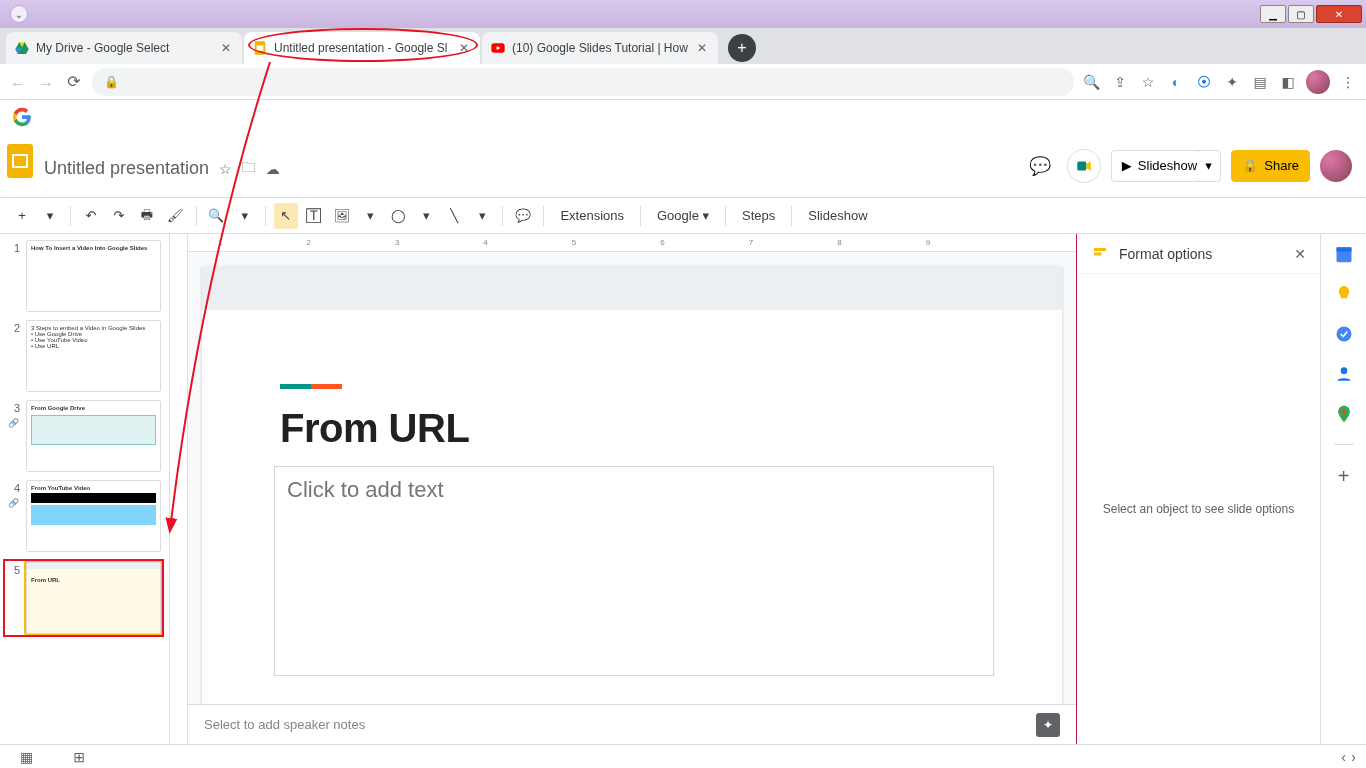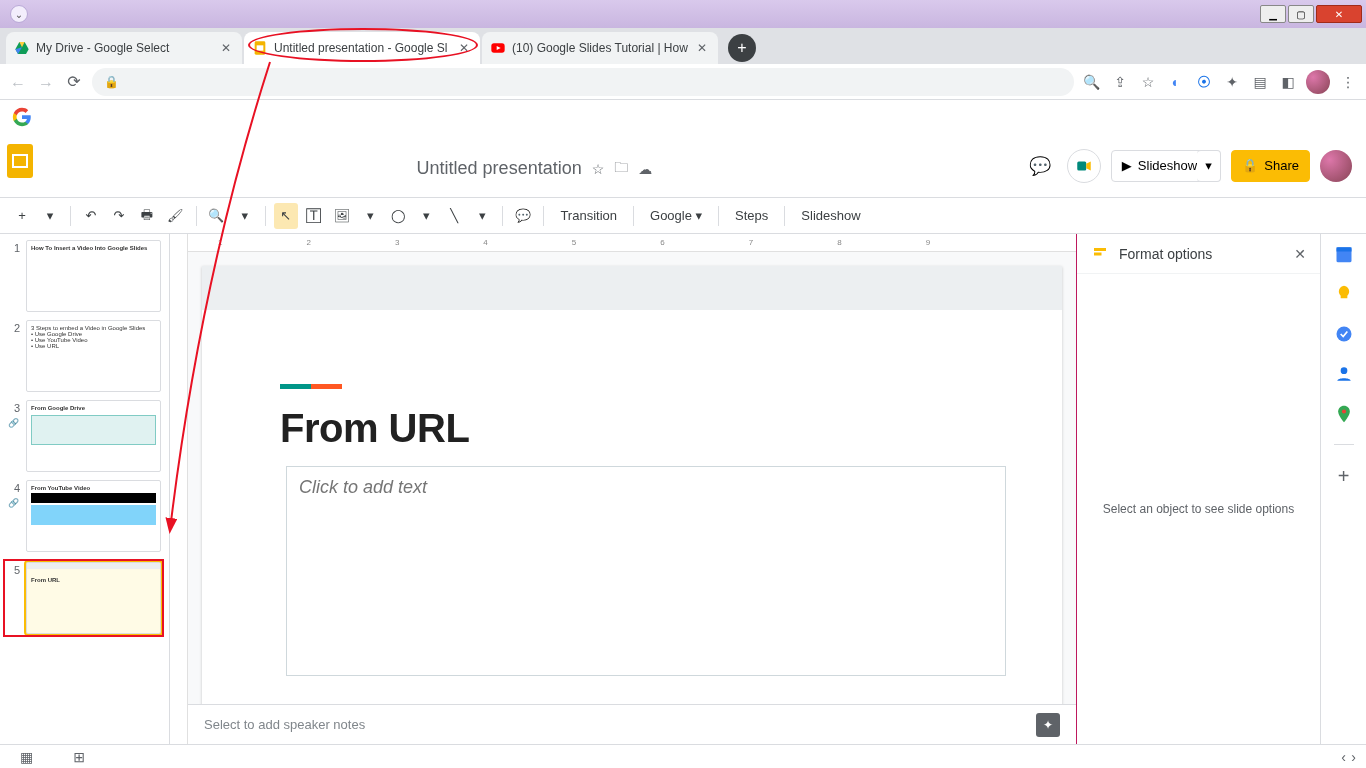--- a/index.html
+++ b/index.html
@@ -33,21 +33,21 @@
 
   
   .sub-bar { height:34px; background:#fff; display:flex; align-items:center; padding:0 12px; border-bottom:1px solid #fff;}
   .g-logo { width:20px;height:20px; }
 
   
   .app-header { height:64px; background:#fff; display:flex; border-bottom:1px solid #dadce0;}
   .app-logo { width:40px; display:flex; align-items:flex-start; justify-content:center; padding-top:10px;}
   .slides-icon { width:26px;height:34px; background:#f4b400; border-radius:3px; position:relative;}
   .slides-icon::after{content:"";position:absolute;left:5px;right:5px;top:10px;bottom:10px;border:2px solid #fff;}
-  .header-main { flex:1; display:flex; flex-direction:row; justify-content:center; padding-top:6px;}
+  .header-main { flex:1; display:flex; flex-direction:column; justify-content:center; padding-top:6px;}
   .title-row { display:flex; align-items:center; gap:10px; padding-left:4px;}
   .doc-title { font-size:18px; color:#5f6368;}
   .title-icn { color:#5f6368; font-size:14px;}
   .menu-row { display:flex; align-items:center; gap:2px; font-size:13px; color:#202124; padding-left:2px; height:24px;}
   .menu-row span{ padding:2px 7px; cursor:default;}
   .last-edit { color:#5f6368; text-decoration:underline; font-size:12px; margin-left:8px;}
   .header-right { display:flex; align-items:center; gap:10px; padding-right:14px;}
   .hdr-btn { height:32px; border:1px solid #dadce0; border-radius:4px; background:#fff; display:flex; align-items:center; padding:0 10px; font-size:13px; gap:6px;}
   .hdr-btn.share{ background:#fbbc04; border-color:#fbbc04; font-weight:500;}
   .hdr-btn.dd{ width:24px; padding:0; justify-content:center; border-left:none; margin-left:-11px;}
@@ -73,21 +73,21 @@
 
   
   .ruler-v{width:18px;background:#fff;border-right:1px solid #e0e0e0;position:relative;font-size:8px;color:#888;}
   .canvas-wrap{flex:1; background:#f8f9fa; position:relative; display:flex; flex-direction:column;}
   .ruler-h{height:18px;background:#fff;border-bottom:1px solid #e0e0e0;font-size:8px;color:#888; display:flex; align-items:center; padding-left:30px; gap:84px;}
   .canvas-area{flex:1; overflow:auto; display:flex; justify-content:center; padding:14px 0;}
   .slide{width:860px;height:484px;background:#fff;box-shadow:0 1px 3px rgba(0,0,0,.2);position:relative;}
   .slide-gray{position:absolute;left:0;right:0;top:0;height:44px;background:#eceff1;}
   .accent{position:absolute;left:78px;top:118px;width:62px;height:5px;background:linear-gradient(to right,#009688 50%,#ff5722 50%);}
   .slide-title{position:absolute;left:78px;top:140px;font-size:40px;font-weight:700;color:#212121;letter-spacing:-0.5px;}
-  .text-box{position:absolute;left:84px;top:200px;width:720px;height:210px;border:1px solid #cfd8dc;padding:10px 12px;color:#757575;font-size:18px;font-style:italic;}
+  .text-box{position:absolute;left:72px;top:200px;width:720px;height:210px;border:1px solid #cfd8dc;padding:10px 12px;color:#757575;font-size:22px;}
 
   .notes{height:40px;background:#fff;border-top:1px solid #dadce0;padding:8px 16px;color:#80868b;font-size:13px;display:flex;align-items:center;justify-content:space-between;}
   .notes-btn{width:24px;height:24px;background:#5f6368;border-radius:3px;color:#fff;display:flex;align-items:center;justify-content:center;font-size:12px;}
 
   
   .right-panel{width:244px;background:#fff;border-left:1px solid #be185d;display:flex;flex-direction:column;}
   .rp-head{height:40px;display:flex;align-items:center;padding:0 14px;font-size:14px;color:#3c4043;gap:10px;border-bottom:1px solid #f1f3f4;}
   .rp-head .x{margin-left:auto;color:#5f6368;}
   .rp-body{flex:1;display:flex;align-items:center;justify-content:center;color:#5f6368;font-size:12px;padding:0 20px;text-align:center;}
 
@@ -225,21 +225,21 @@
   <div class="tb-btn">🅃</div>
   <div class="tb-btn">🖼</div>
   <div class="tb-btn">▾</div>
   <div class="tb-btn">◯</div>
   <div class="tb-btn">▾</div>
   <div class="tb-btn">╲</div>
   <div class="tb-btn">▾</div>
   <div class="tb-sep"></div>
   <div class="tb-btn">💬</div>
   <div class="tb-sep"></div>
-  <div class="tb-text">Transition</div>
+  <div class="tb-text">Extensions</div>
   <div class="tb-sep"></div>
   <div class="tb-text"><span>Google</span> ▾</div>
   <div class="tb-sep"></div>
   <div class="tb-text">Steps</div>
   <div class="tb-sep"></div>
   <div class="tb-text">Slideshow</div>
 </div>
 
 <div class="body">
 

